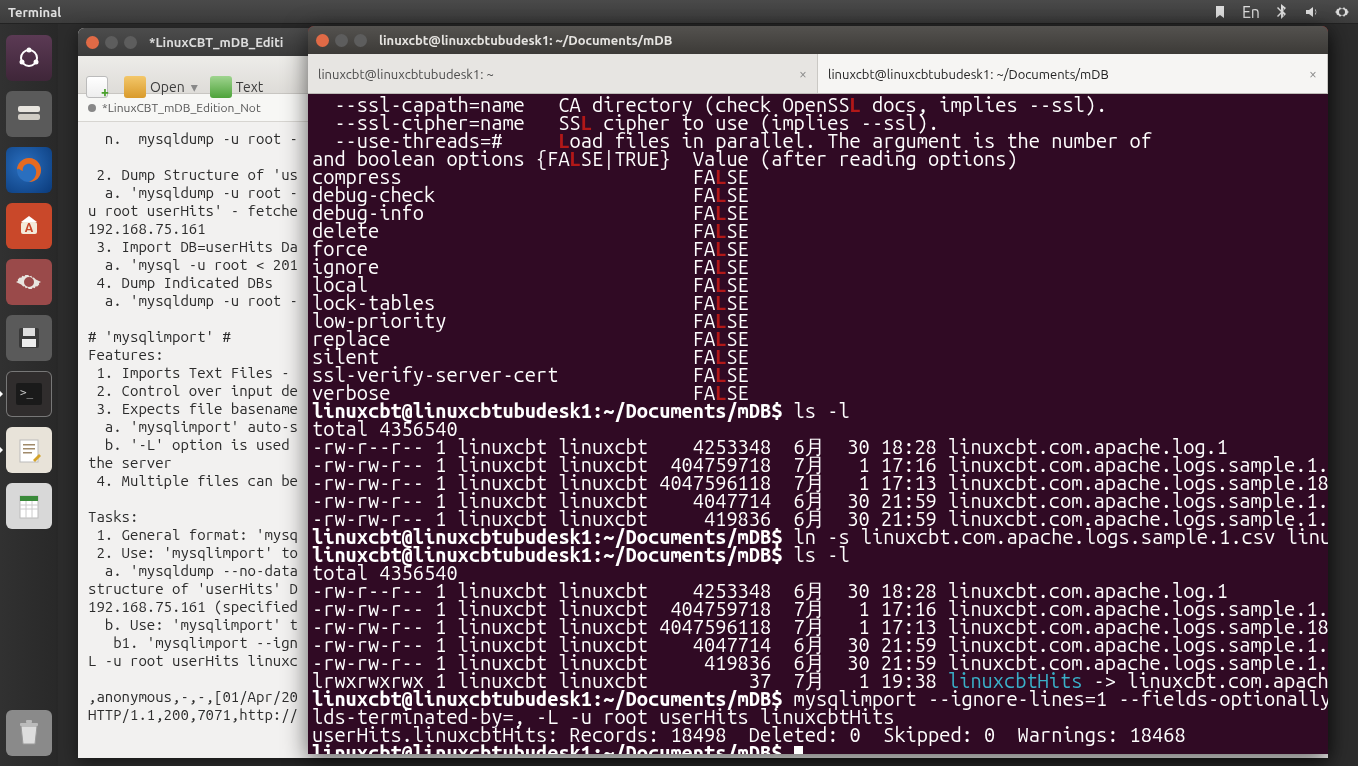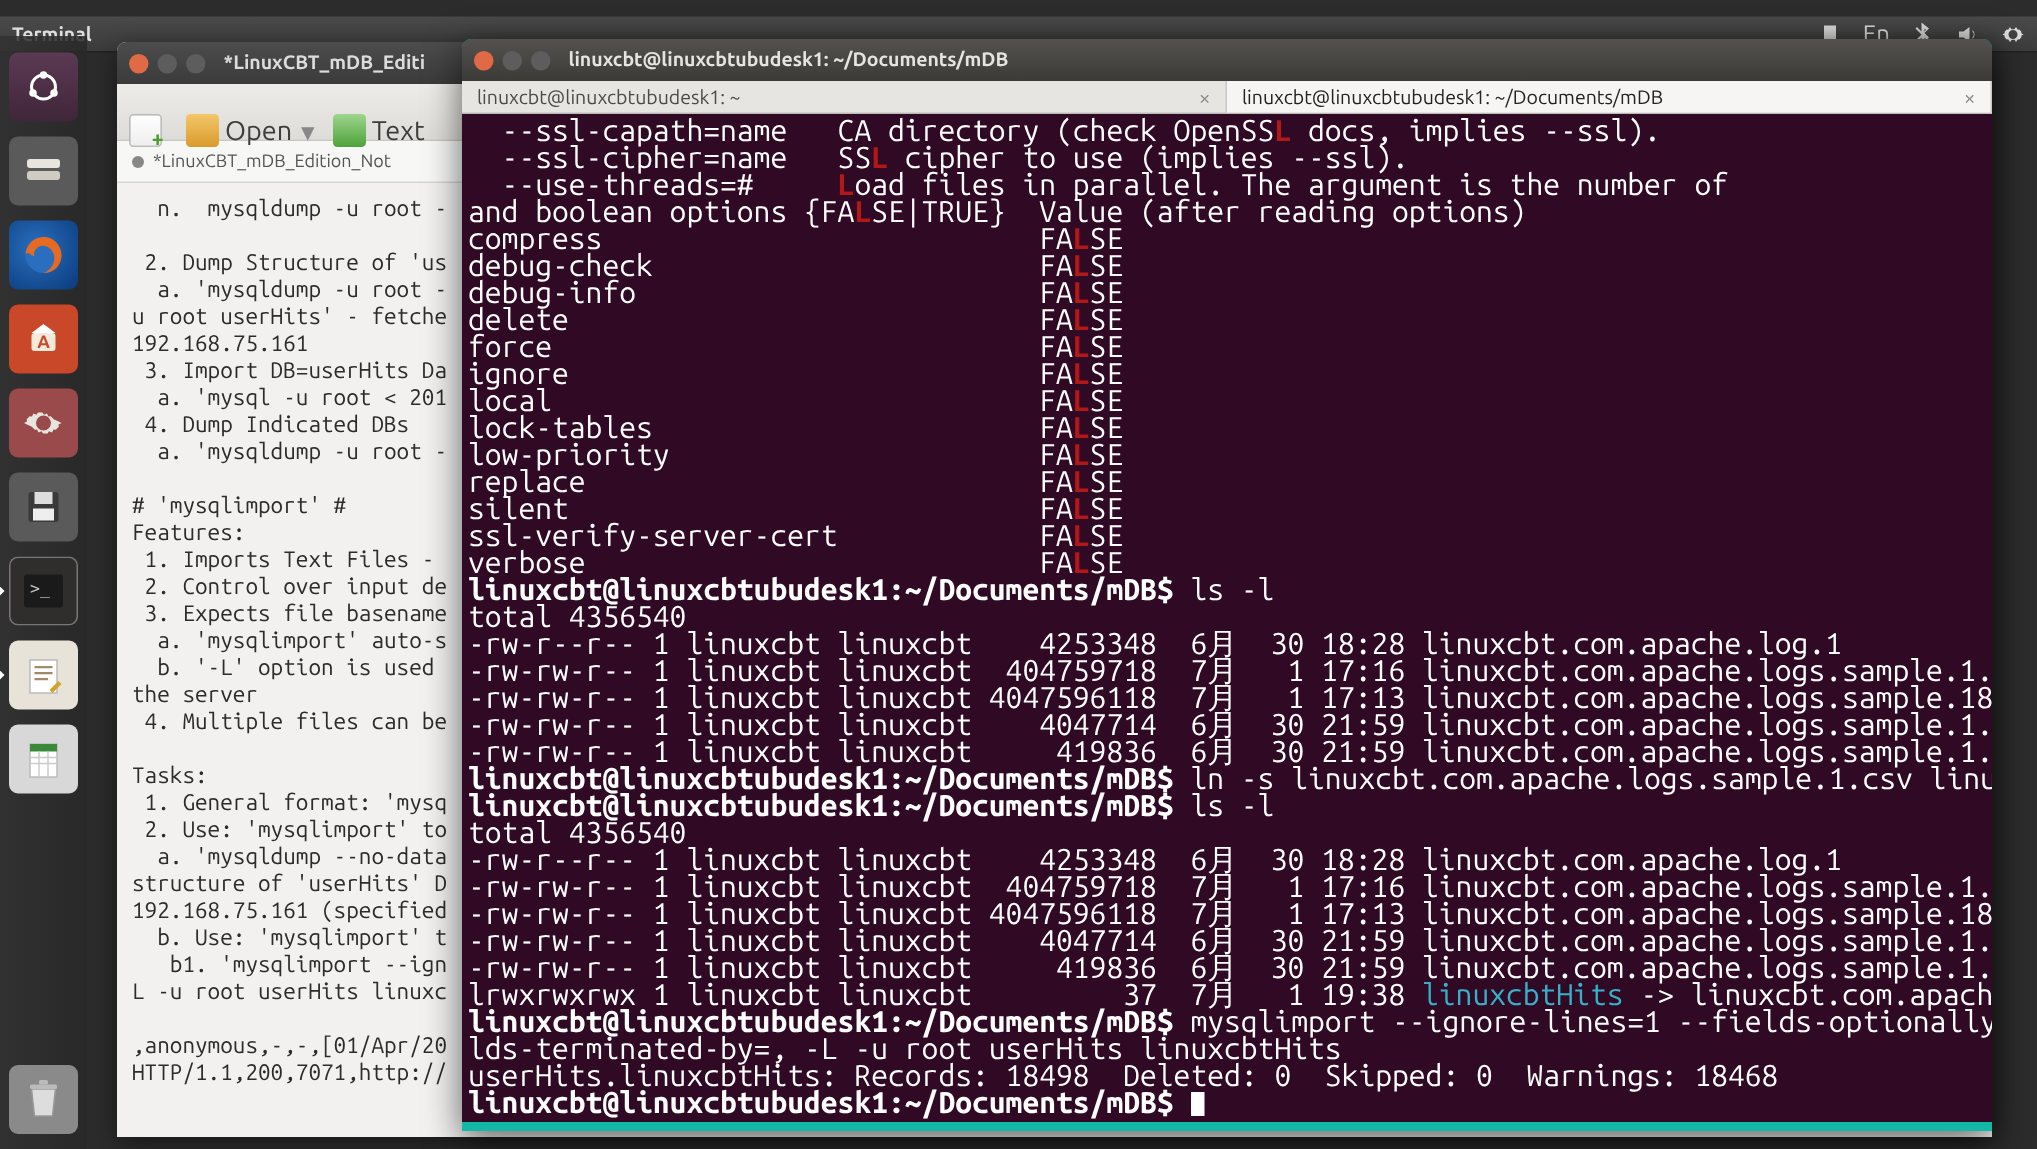--- a/index.html
+++ b/index.html
@@ -8,21 +8,21 @@
   height: 766px;
   font-family: "Ubuntu", "Liberation Sans", sans-serif;
   background: #2c2c2c;
   overflow: hidden;
   position: relative;
 }
 
 
 .top-panel {
   position: absolute;
-  top: 11px; left: 0; right: 0;
+  top: 0; left: 0; right: 0;
   height: 24px;
   background: linear-gradient(to bottom, #4a4a4a, #3c3c3c);
   display: flex;
   align-items: center;
   color: #dfdfdf;
   font-size: 13px;
   padding: 0 8px;
   border-bottom: 1px solid #222;
 }
 .top-panel .title { font-weight: bold; }
@@ -86,21 +86,21 @@
 .win-ctrl { width: 13px; height: 13px; border-radius: 50%; margin-right: 6px; display:inline-block;}
 .win-ctrl.close { background: #e06a46; }
 .win-ctrl.min  { background: #5d5d5d; }
 .win-ctrl.max  { background: #5d5d5d; }
 .editor-toolbar {
   height: 38px;
   background: linear-gradient(to bottom, #edece9, #dedcd8);
   border-bottom: 1px solid #c8c6c2;
   display: flex; align-items: center; padding: 0 8px;
 }
-.tb-btn { display: flex; align-items: center; margin-right: 12px; font-size: 18px; color: #3c3c3c; margin-top: 25px;}
+.tb-btn { display: flex; align-items: center; margin-right: 12px; font-size: 14px; color: #3c3c3c; margin-top: 25px;}
 .tb-btn .ico { width: 22px; height: 22px; margin-right: 4px; border-radius: 3px; }
 .ico.new { background: linear-gradient(#fff,#eee); border: 1px solid #bbb; position:relative;}
 .ico.new::after{content:"+"; color:#49a02b; position:absolute; right:-2px; bottom:-3px; font-weight:bold; font-size:14px;}
 .ico.open { background: linear-gradient(#f3c76a,#d99a2b); }
 .ico.save { background: linear-gradient(#9fd48f,#4ea33a); }
 .editor-tab {
   height: 28px; background: #f7f7f5; border-bottom: 1px solid #d7d5d1;
   display: flex; align-items: center; padding: 0 10px;
   font-size: 12px; color: #555;
 }
@@ -118,33 +118,33 @@
   border-top: 2px solid #888;
   border-bottom: 2px solid #888;
 }
 .editor-window .right-menu::before {content:""; position:absolute; top:4px; left:0; right:0; height:2px; background:#888;}
 
 
 .term-window {
   position: absolute;
   left: 308px; top: 26px;
   width: 1020px; height: 728px;
-  background: #14b8a6;
+  background: #b91c1c;
   border-radius: 6px 6px 0 0;
   box-shadow: 0 6px 24px rgba(0,0,0,0.6);
   overflow: hidden;
 }
 .term-title {
   height: 28px;
   background: linear-gradient(to bottom, #54524f, #3c3a37);
   display: flex; align-items: center; padding: 0 8px;
   color: #e6e4e1; font-size: 13px; font-weight: bold;
 }
 .term-tabs {
-  height: 22px;
+  height: 40px;
   background: #e7e5e2;
   display: flex;
   border-bottom: 1px solid #bdbbb7;
 }
 .term-tab {
   flex: 1;
   display: flex; align-items: center; justify-content: space-between;
   padding: 0 10px;
   font-size: 13px; color: #4a4a4a;
   border-right: 1px solid #cac8c4;

